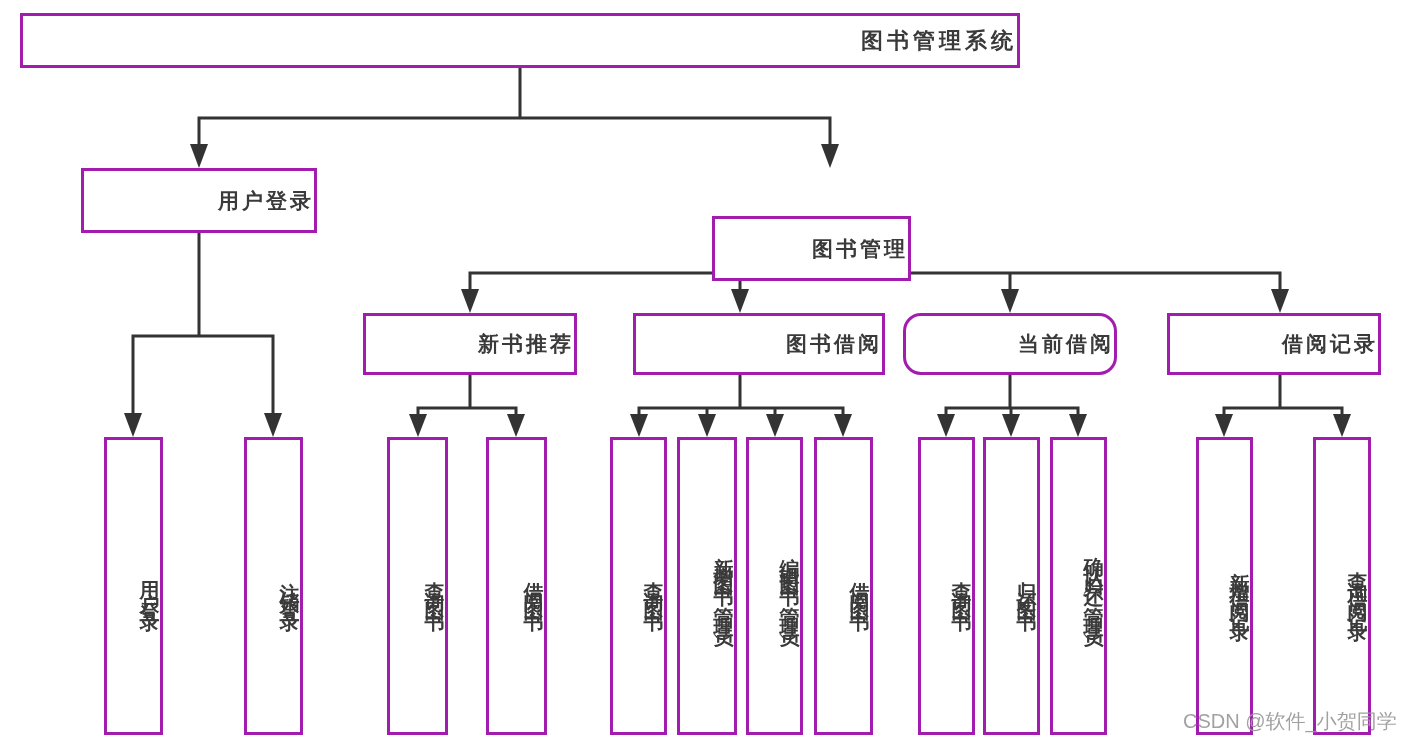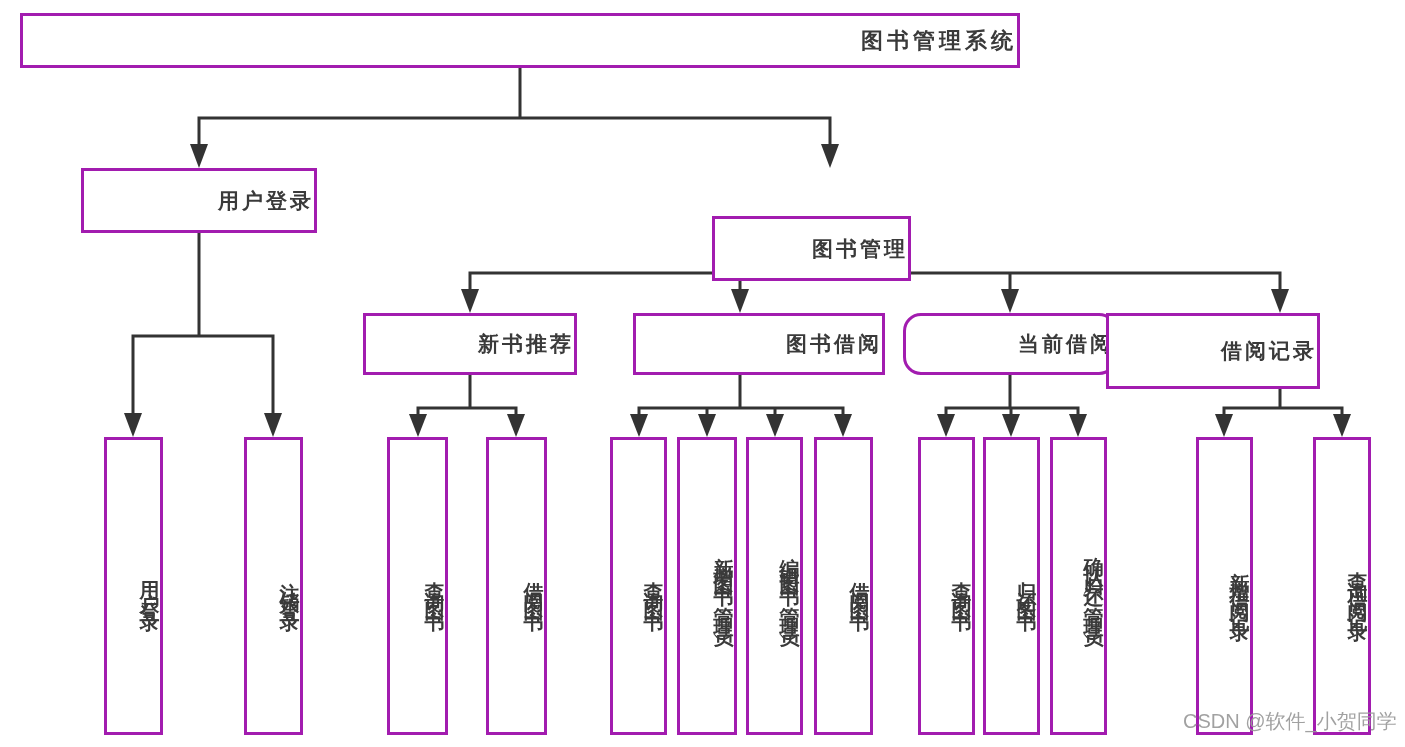--- a/index.html
+++ b/index.html
@@ -118,21 +118,21 @@
 
   <div class="node hbox" style="left:363px;top:313px;width:214px;height:62px;">
     <span>新书推荐</span>
   </div>
   <div class="node hbox" style="left:633px;top:313px;width:252px;height:62px;">
     <span>图书借阅</span>
   </div>
   <div class="node hbox" style="left:903px;top:313px;width:214px;height:62px;border-radius:18px;">
     <span>当前借阅</span>
   </div>
-  <div class="node hbox" style="left:1106px;top:313px;width:214px;height:76px;">
+  <div class="node hbox" style="left:1167px;top:313px;width:214px;height:62px;">
     <span>借阅记录</span>
   </div>
 
   <div class="node vbox" style="left:104px;top:437px;width:59px;height:298px;">
     <span>用户登录</span>
   </div>
   <div class="node vbox" style="left:244px;top:437px;width:59px;height:298px;">
     <span>注销登录</span>
   </div>
 

